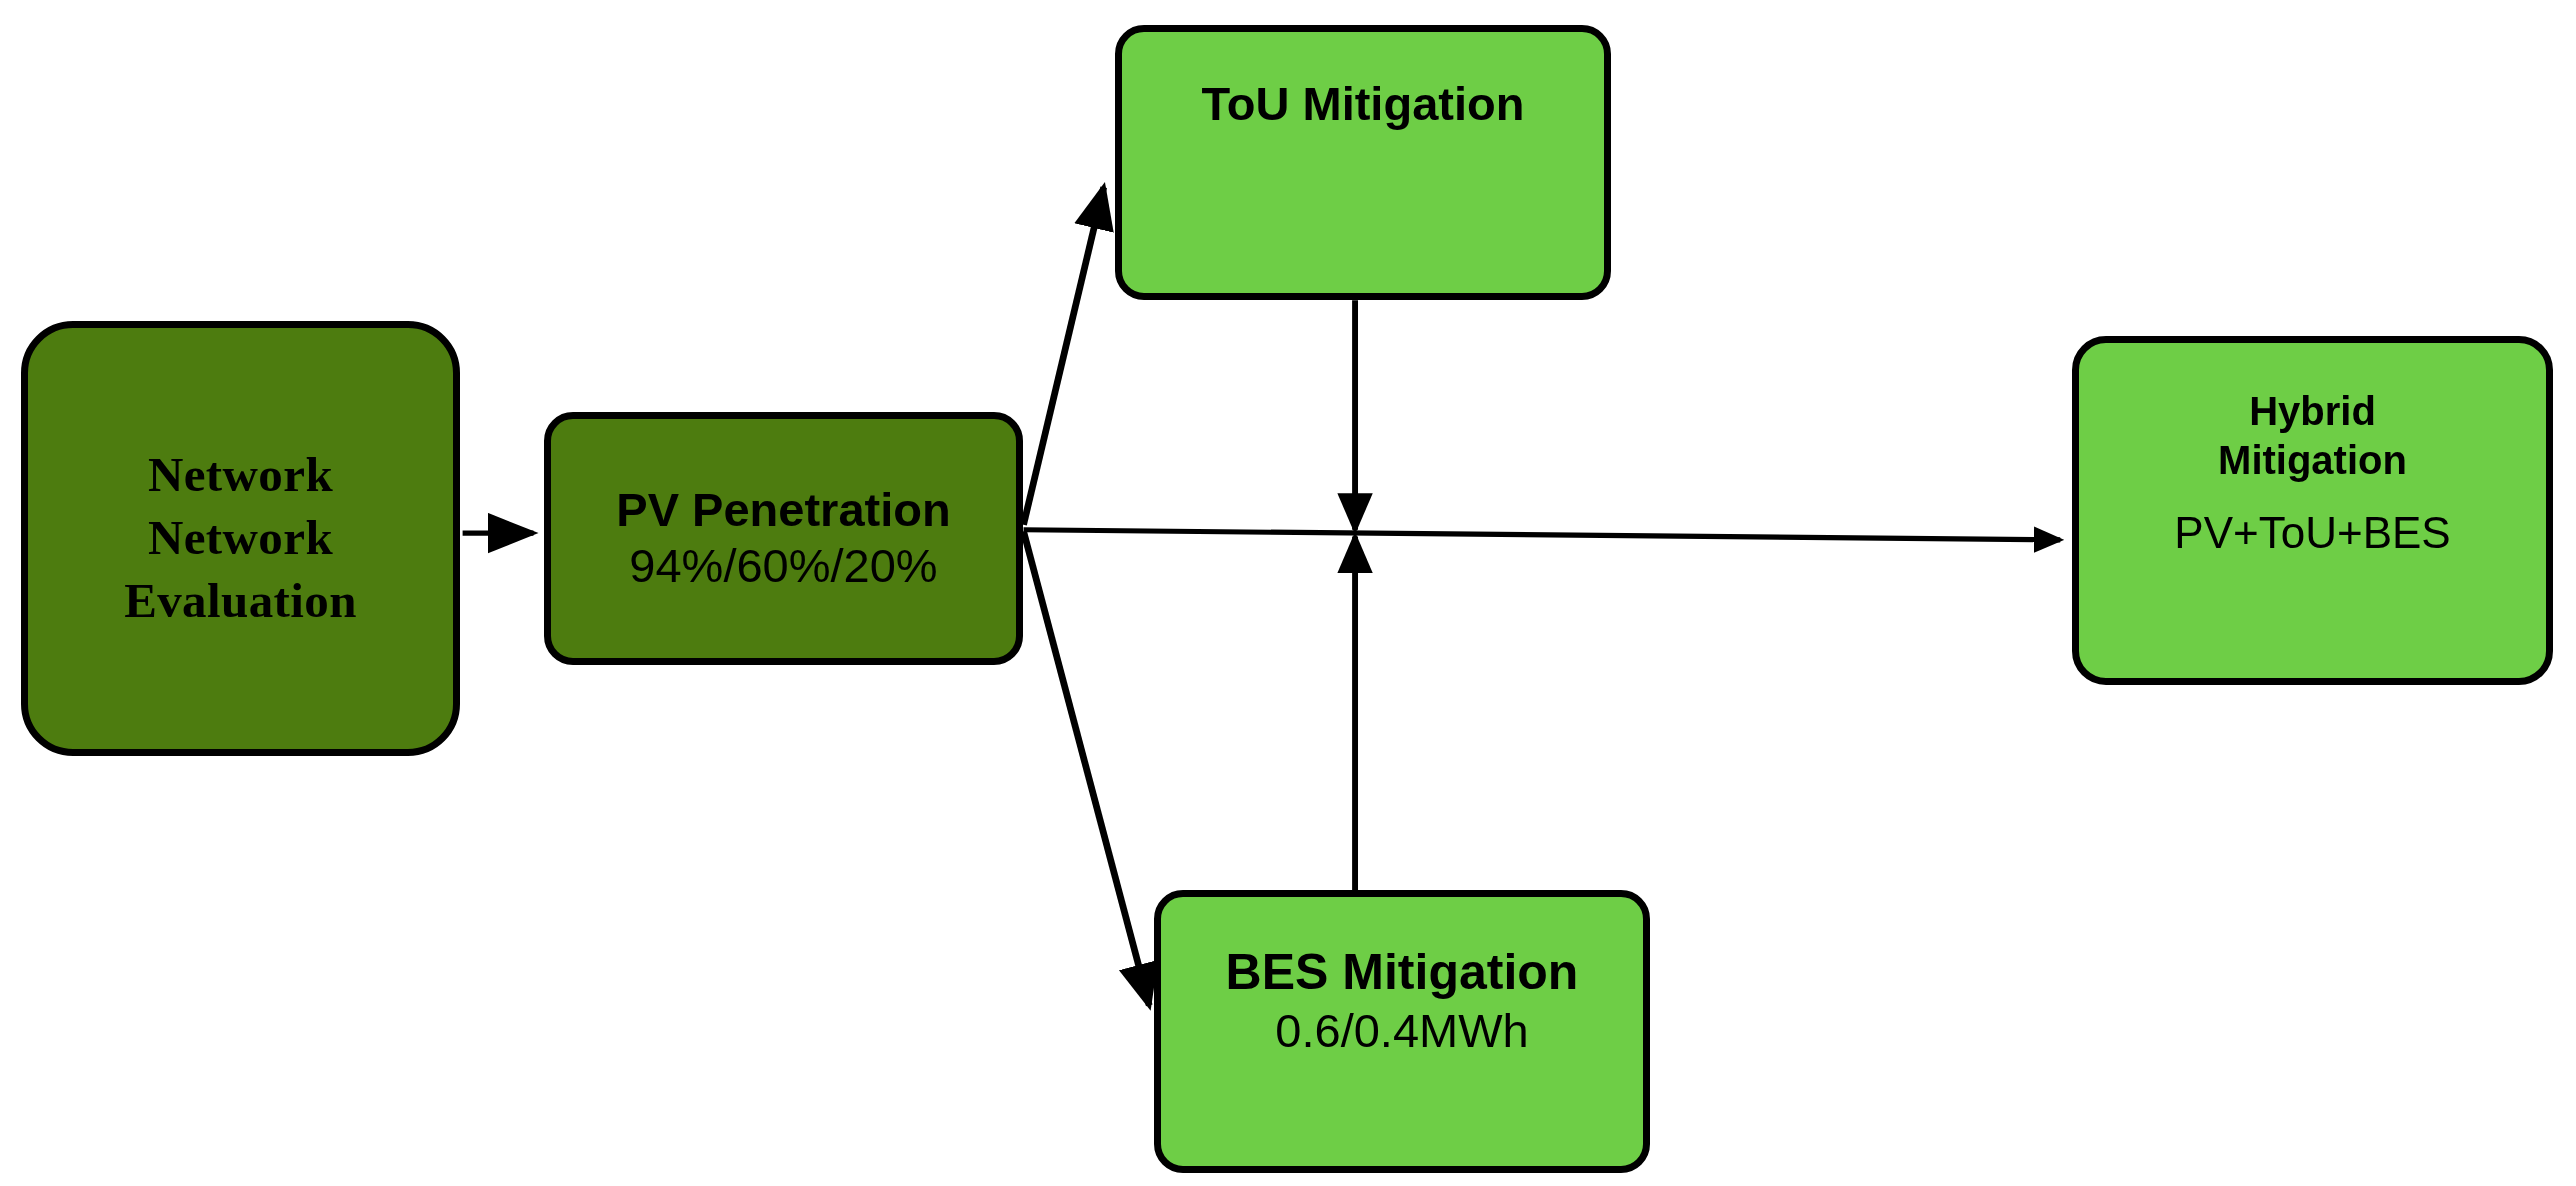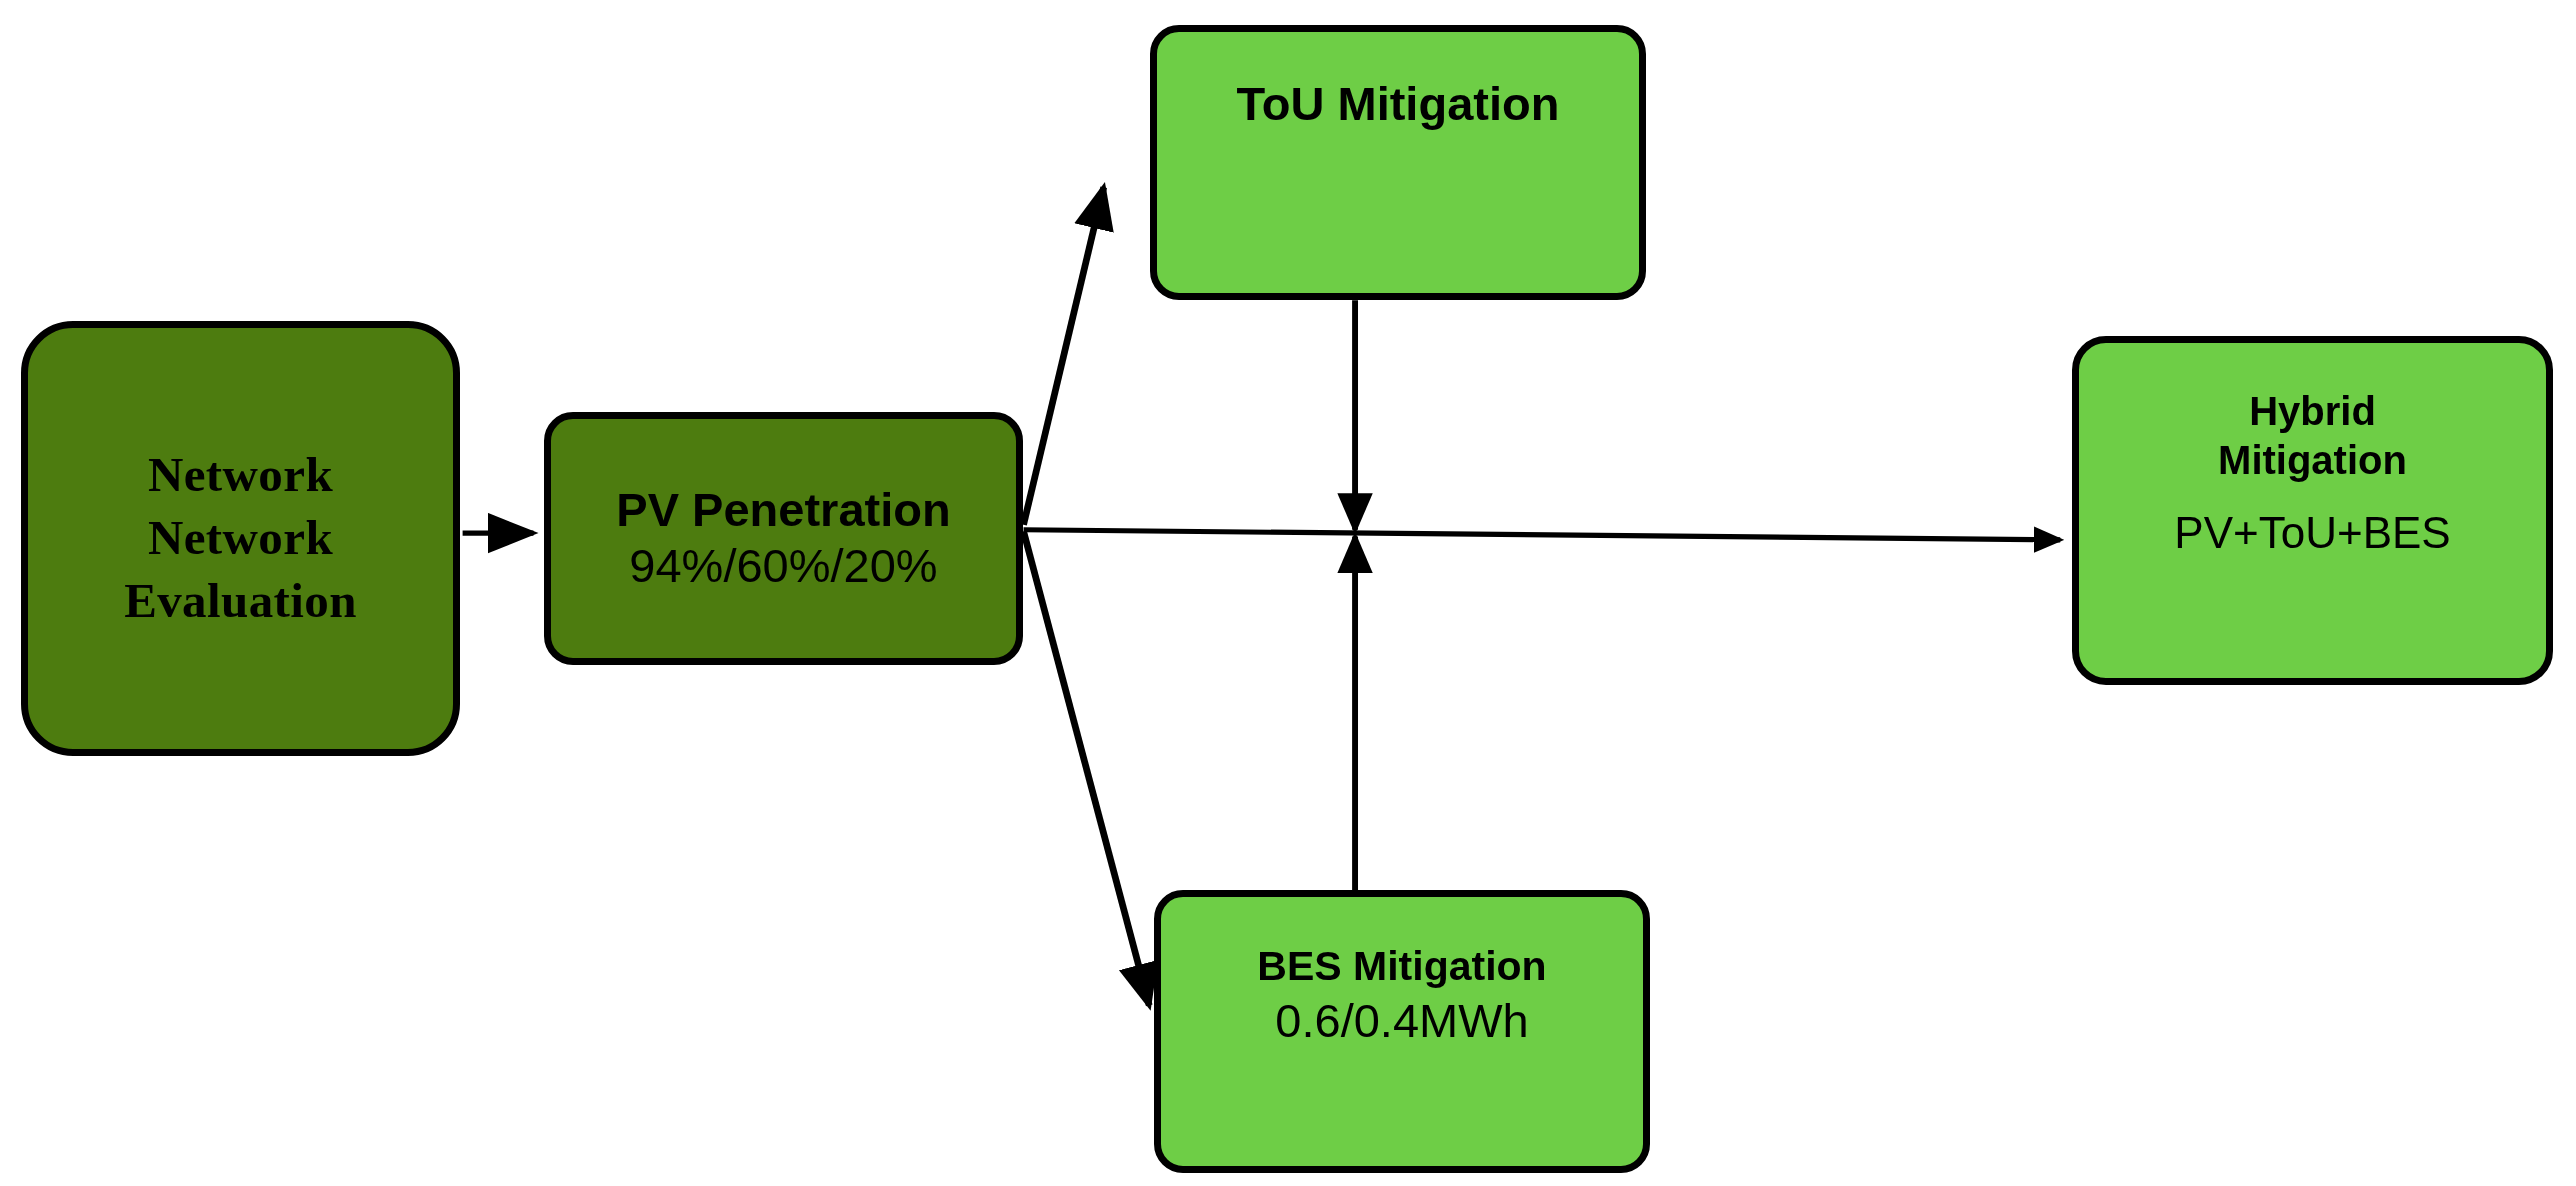--- a/index.html
+++ b/index.html
@@ -72,21 +72,21 @@
   }
   #node-pv .sub {
     font-weight: normal;
     font-size: 47px;
     line-height: 1.18;
     margin-top: 1.7px;
   }
 
   
   #node-tou {
-    left: 1150px;
+    left: 1115px;
     top: 25px;
     width: 496px;
     height: 275px;
     border-radius: 29px;
     justify-content: flex-start;
     padding-top: 46px;
   }
   #node-tou .title {
     font-weight: bold;
     font-size: 47px;
@@ -98,21 +98,21 @@
     left: 1154px;
     top: 890px;
     width: 496px;
     height: 283px;
     border-radius: 29px;
     justify-content: flex-start;
     padding-top: 47px;
   }
   #node-bes .title {
     font-weight: bold;
-    font-size: 41px;
+    font-size: 50px;
     line-height: 1.12;
   }
   #node-bes .sub {
     font-weight: normal;
     font-size: 47px;
     line-height: 1.18;
     margin-top: 3.4px;
   }
 
   

